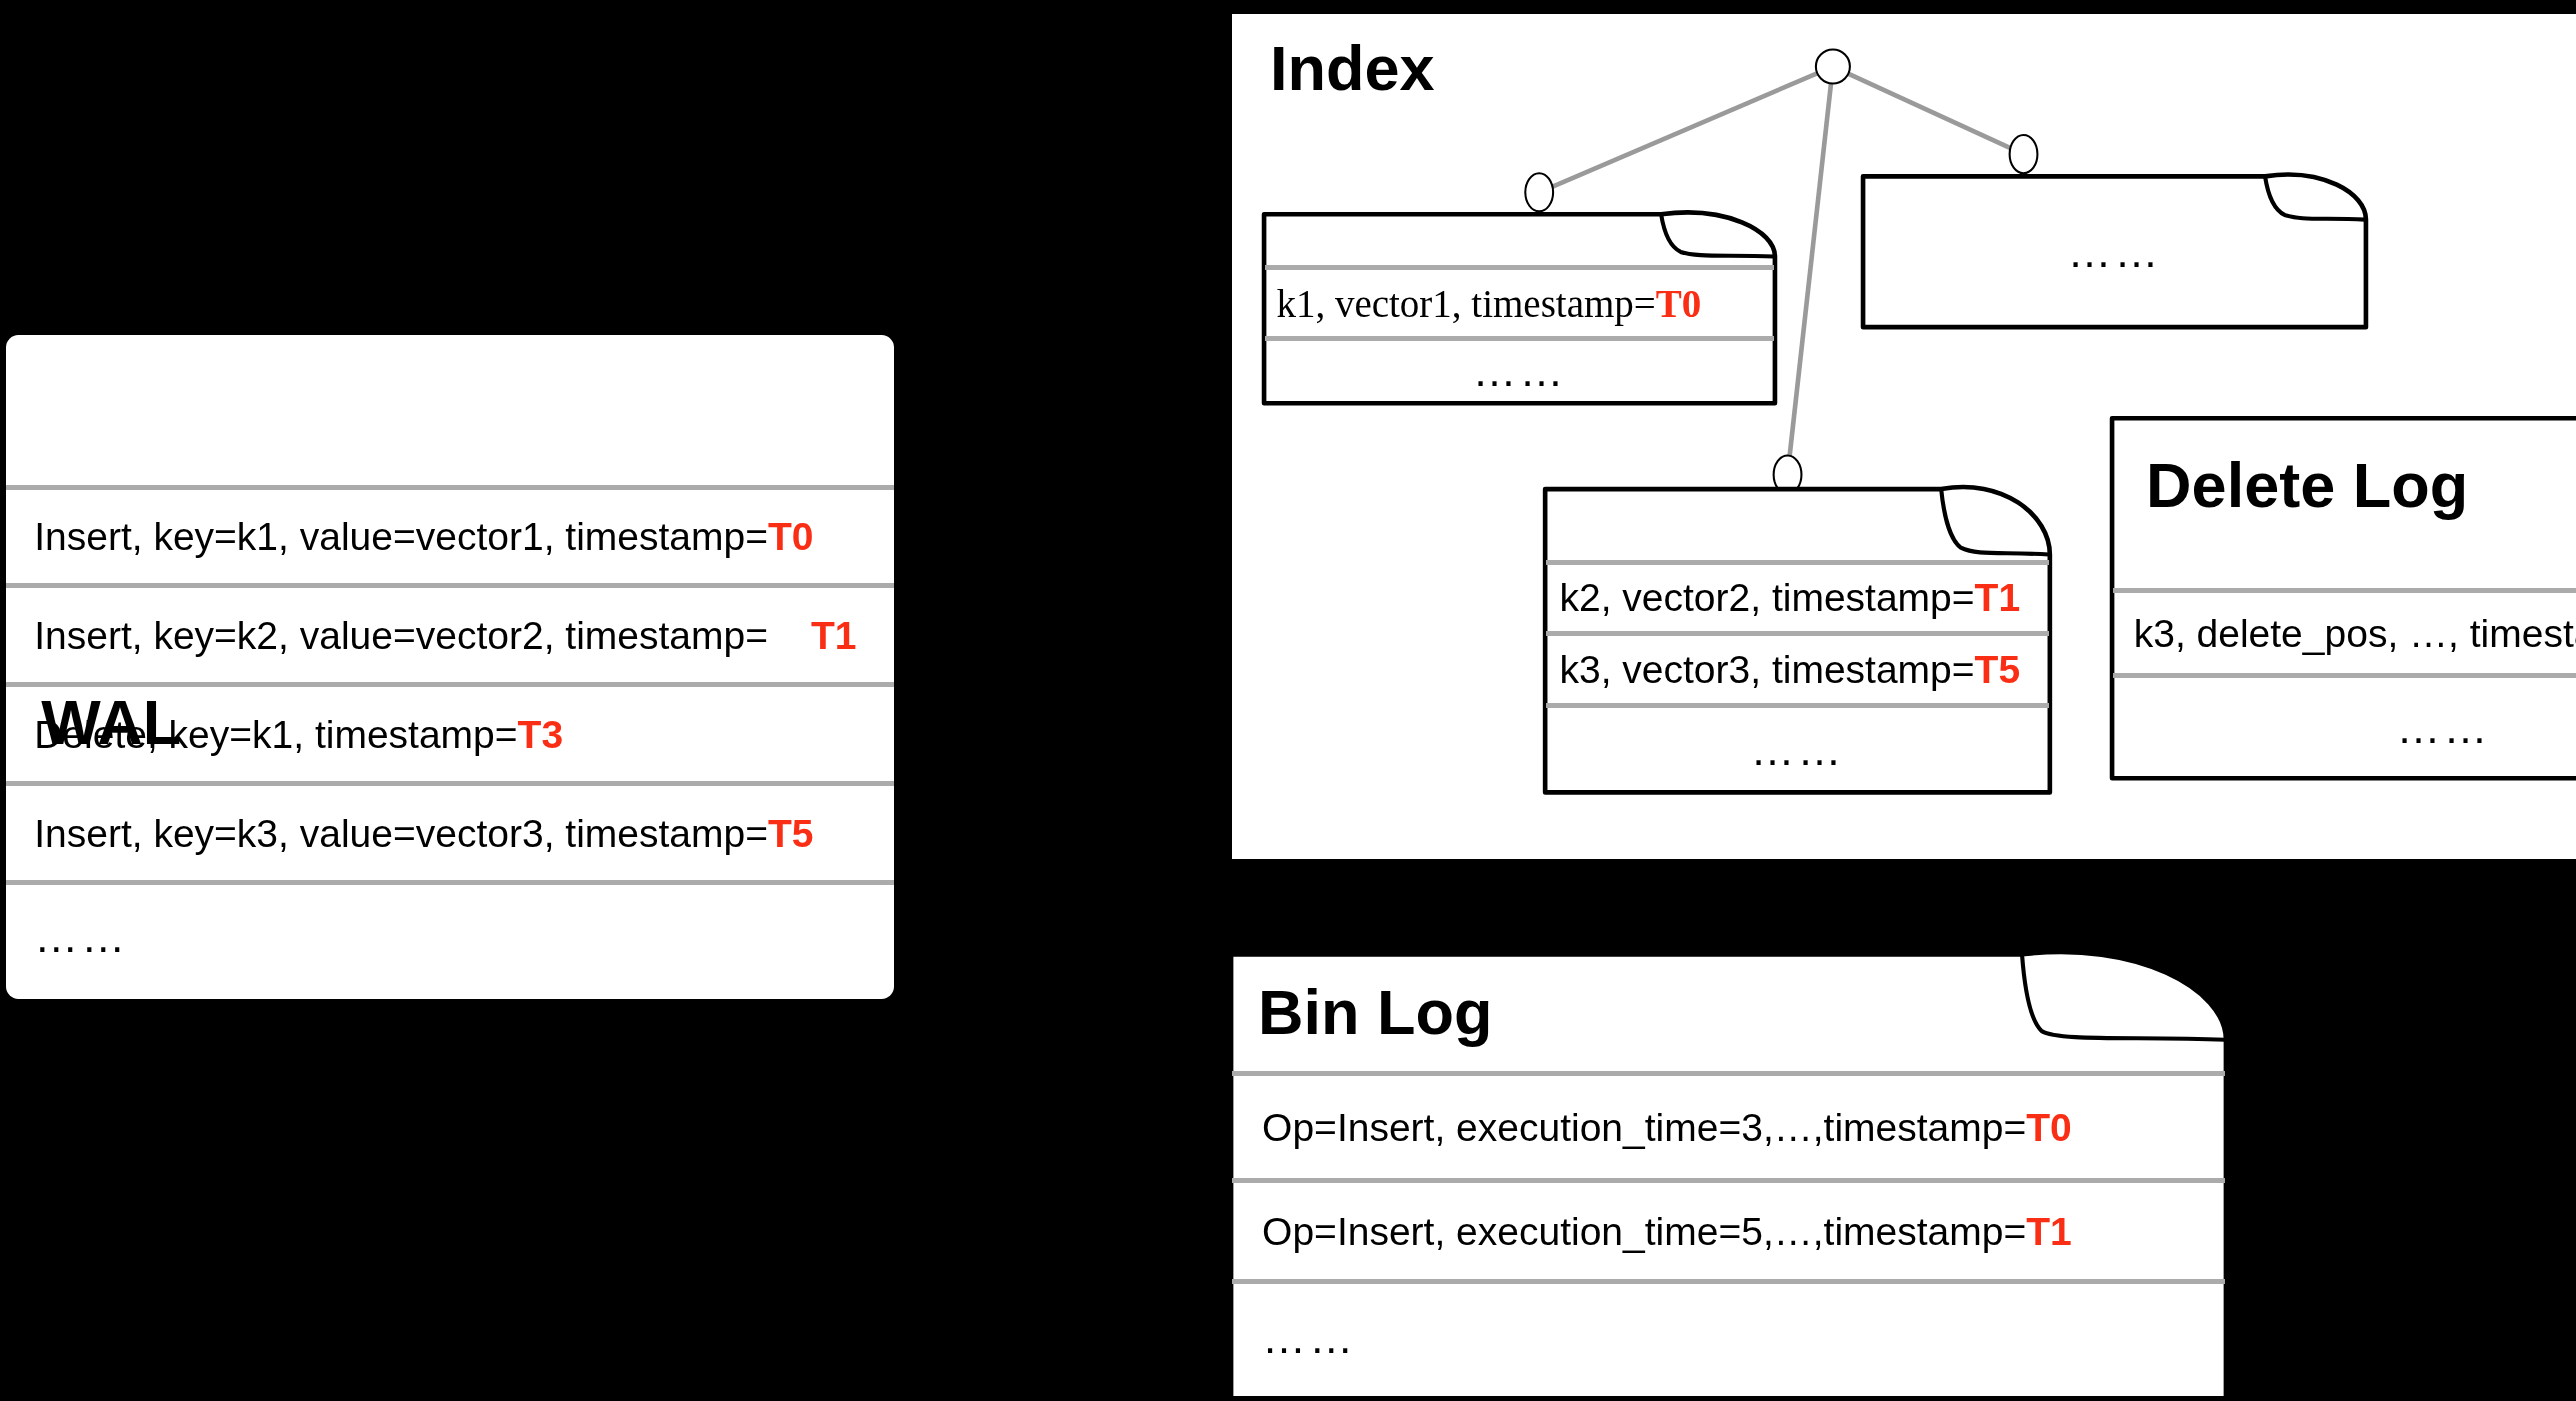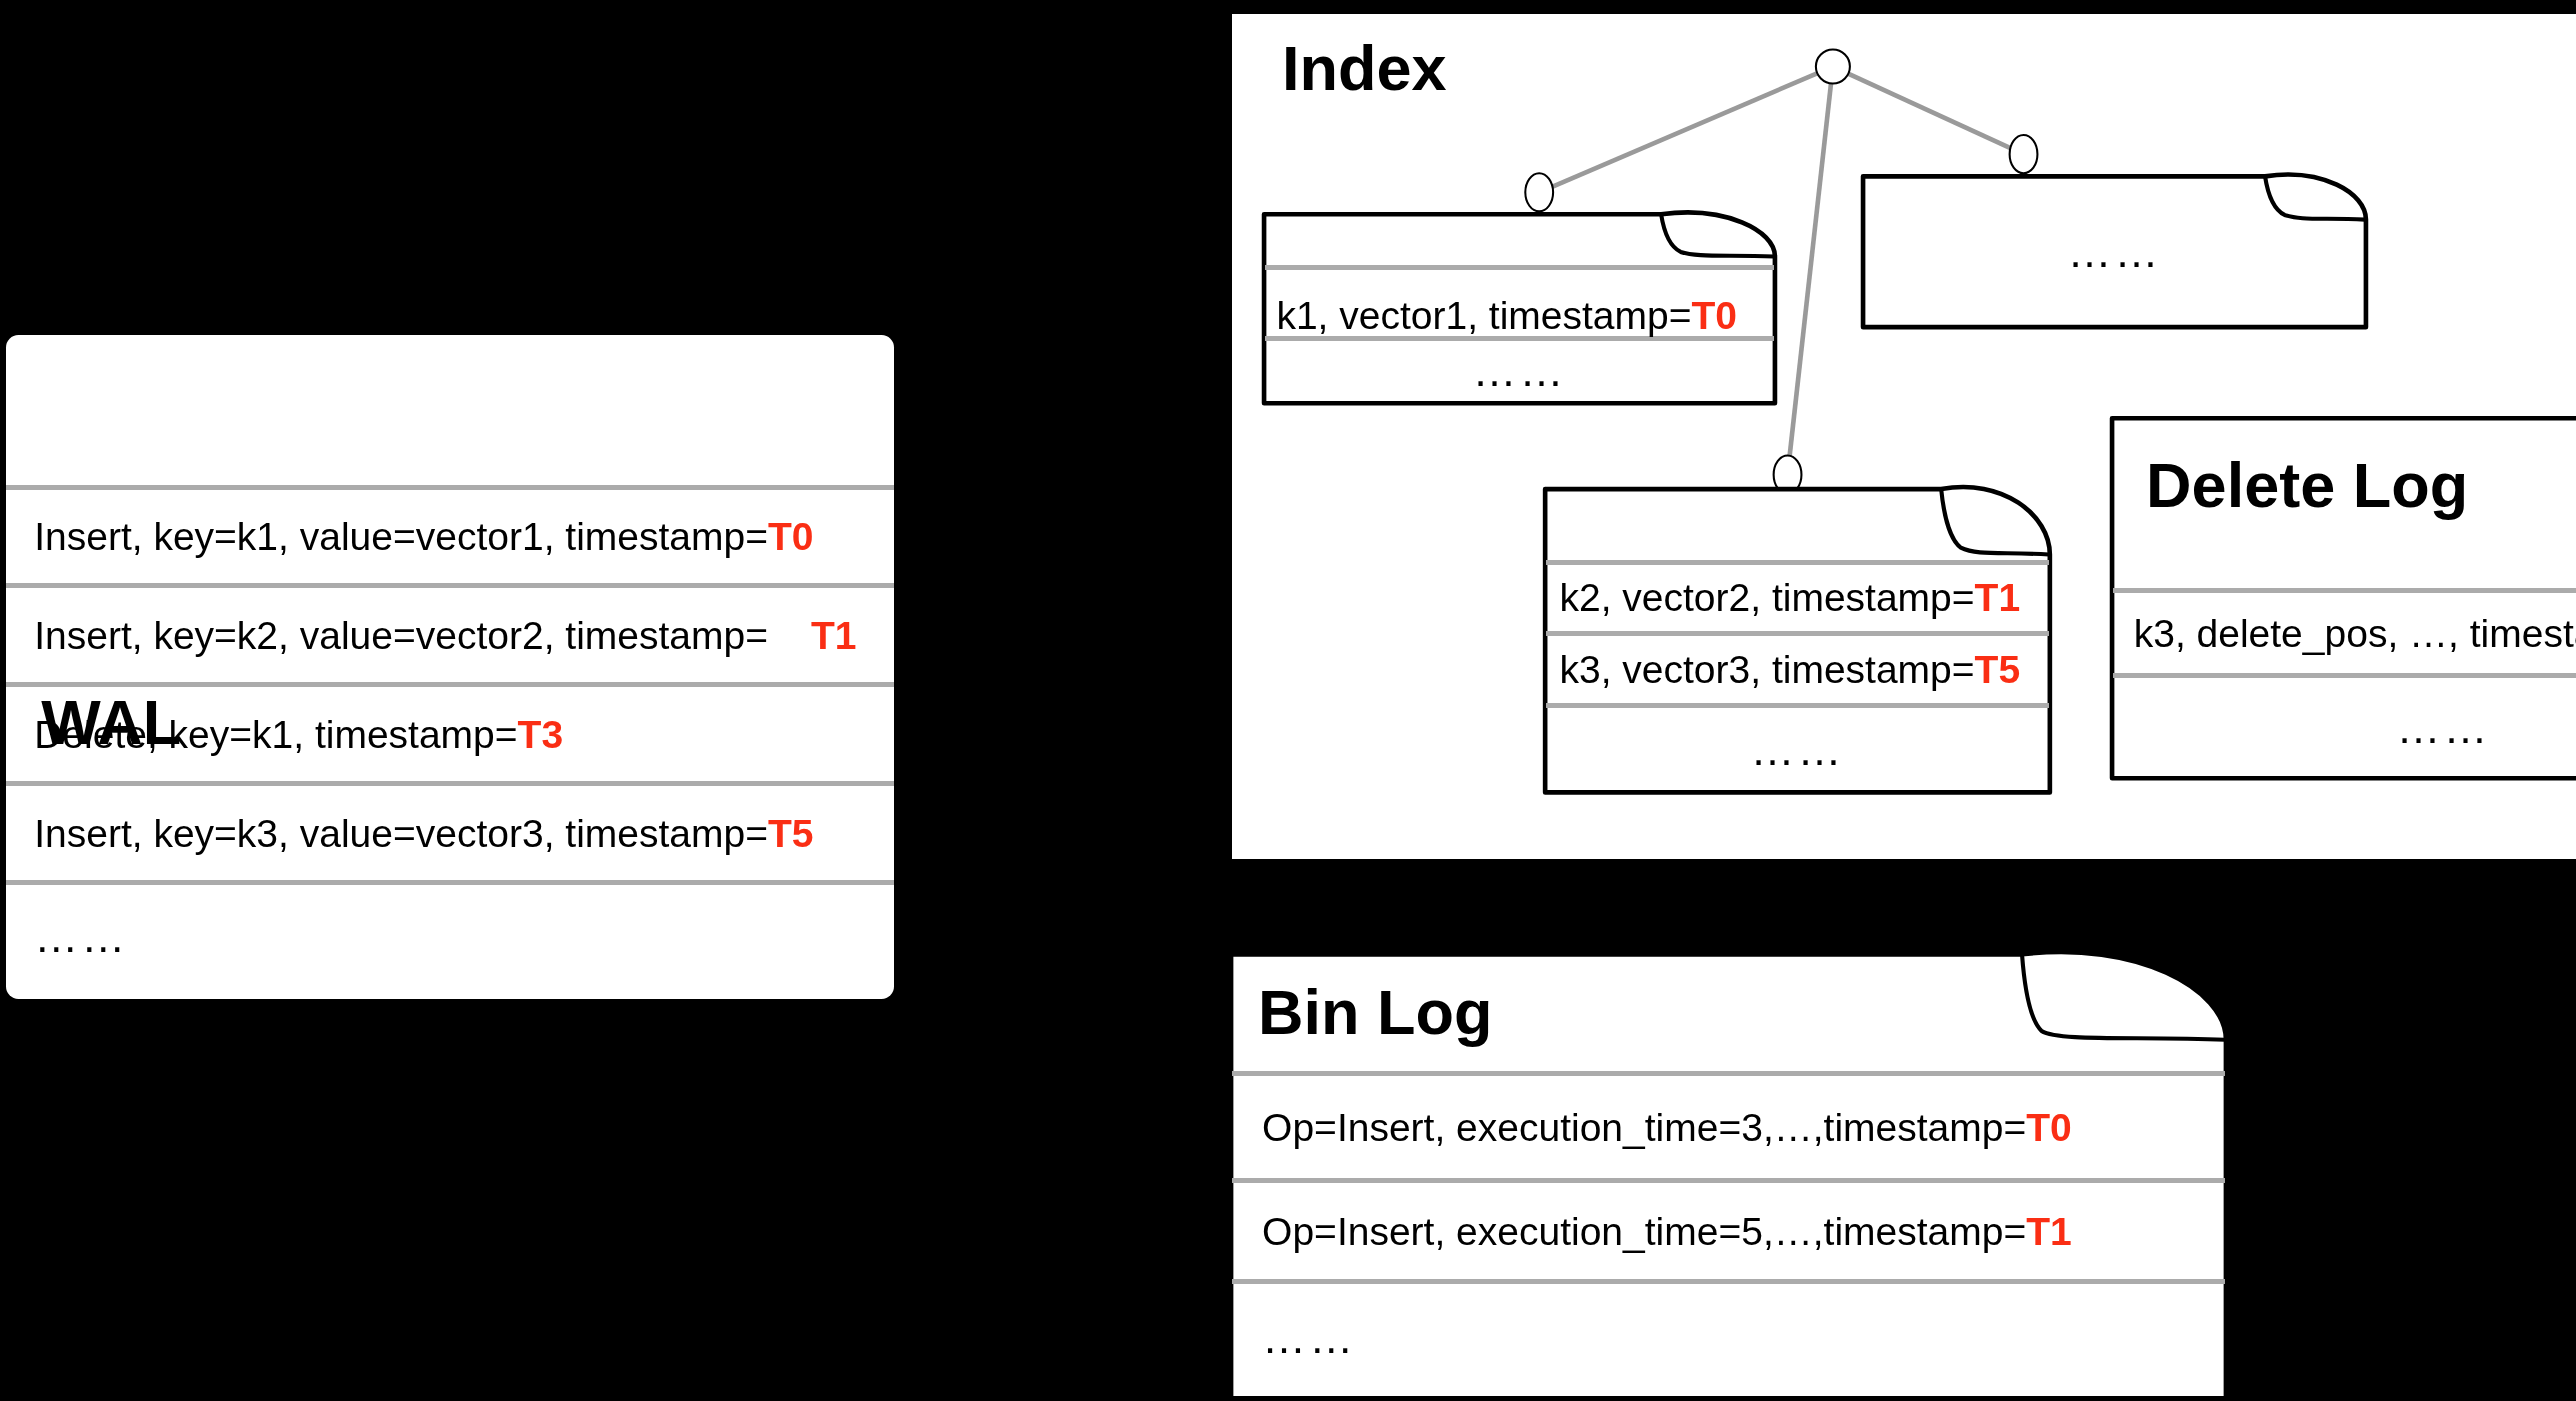--- a/index.html
+++ b/index.html
@@ -48,21 +48,21 @@
     <div class="row" style="top:451px;height:94px;padding-left:28px;">
       <span>Insert, key=k3, value=vector3, timestamp=</span>
         <span class="v">T5</span>
     </div>
     <div class="row" style="top:550px;height:103px;padding-left:28px;">
       <span class="dots">……</span>
     </div>
   </div>
 
   <div class="panel" style="left:1232px;top:14.4px;width:1581px;height:845px;">
-    <div class="title" style="left:38px;top:19.6px;margin-left:12px;">Index</div>
+    <div class="title" style="left:38px;top:19.6px;">Index</div>
 
     <svg class="treelayer" width="1581" height="845" viewBox="0 0 3068 1640">
       <g stroke="#9a9a9a" stroke-width="9">
         <line x1="1166" y1="102" x2="596" y2="346"></line>
         <line x1="1166" y1="102" x2="1536" y2="272"></line>
         <line x1="1166" y1="102" x2="1078" y2="894"></line>
       </g>
       <g fill="#ffffff" stroke="#000000" stroke-width="4">
         <ellipse cx="1166" cy="102" rx="33" ry="33"></ellipse>
         <ellipse cx="596" cy="346" rx="27" ry="37"></ellipse>
@@ -72,21 +72,21 @@
     </svg>
 
     <div class="doc" style="left:30px;top:197px;width:515px;height:195px;">
       <svg class="docshape" viewBox="0 0 1000 378">
           <path d="M4 6 L775 6 C 898.75 -10.559999999999999, 996 36.96, 996 88 L996 373 L4 373 Z" fill="#ffffff" stroke="#000000" stroke-width="9" stroke-linejoin="round"></path>
           <path d="M775 6 C 781 44, 795 70.4, 813 79.2 C 845 89.76, 898.75 84.47999999999999, 994 88" fill="none" stroke="#000000" stroke-width="8" stroke-linecap="round"></path>
         </svg>
       <div class="inner">
         <div class="sep" style="top:51px;"></div>
         <div class="sep" style="top:122px;"></div>
-        <div class="row" style="top:60px;height:82px;padding-left:11.3px;">
+        <div class="row" style="top:48px;height:82px;padding-left:11.3px;font-family:Liberation Serif, serif;">
           <span>k1, vector1, timestamp=</span>
             <span class="v">T0</span>
         </div>
         <div class="row center" style="top:126px;height:61px;">
           <span class="dots">……</span>
         </div>
       </div>
     </div>
 
     <div class="doc" style="left:629px;top:159px;width:507px;height:157px;">

